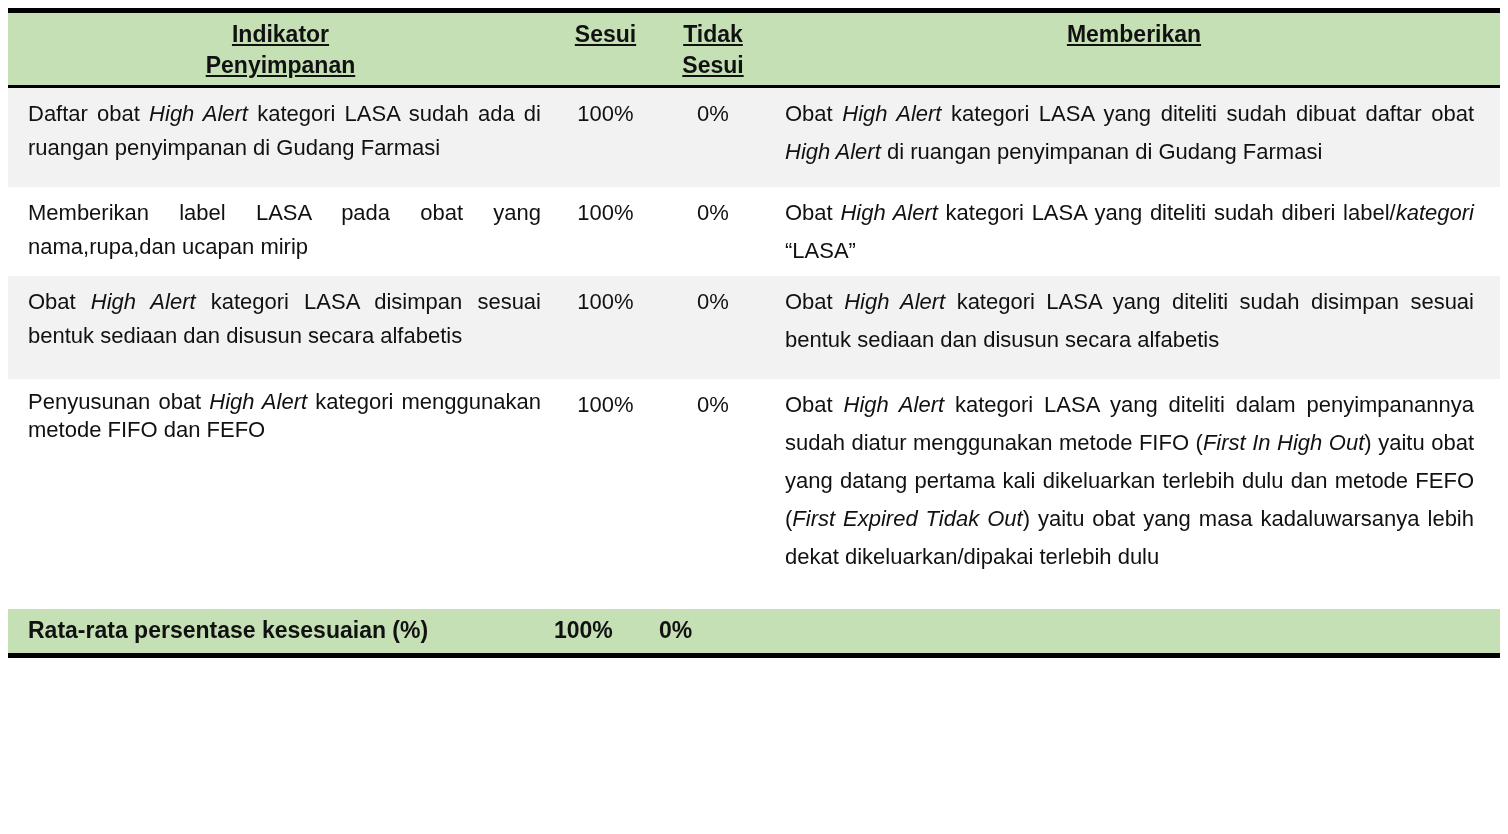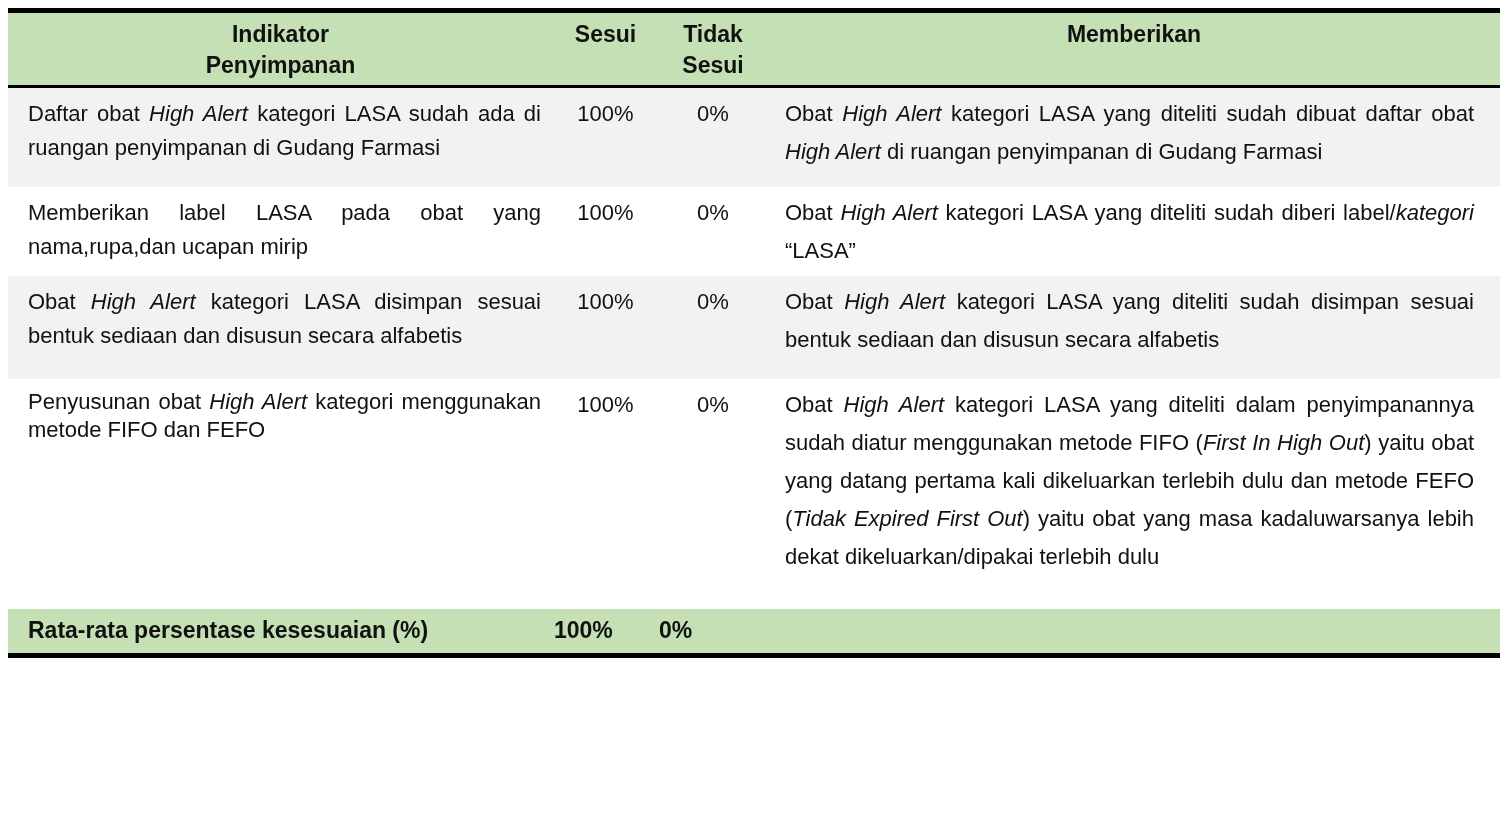--- a/index.html
+++ b/index.html
@@ -30,20 +30,21 @@
 
   thead th {
     background: #c5e0b4;
     border-bottom: 3px solid #000000;
     font-weight: bold;
     font-size: 23px;
     line-height: 31px;
     text-align: center;
     vertical-align: top;
     padding: 6px 4px 4px 4px;
+    text-decoration: underline;
   }
   thead tr { height: 62px; }
 
   tbody td {
     vertical-align: top;
     font-size: 22px;
   }
   tbody tr:nth-child(odd) { background: #f2f2f2; }
   tbody tr:nth-child(even) { background: #ffffff; }
 
@@ -128,21 +129,21 @@
       <tr class="r5">
         <td class="indikator">Obat <i>High Alert</i> kategori LASA disimpan sesuai bentuk sediaan dan disusun secara alfabetis</td>
         <td class="val">100%</td>
         <td class="val">0%</td>
         <td class="keterangan">Obat <i>High Alert</i> kategori LASA yang diteliti sudah disimpan sesuai bentuk sediaan dan disusun secara alfabetis</td>
       </tr>
       <tr class="r6">
         <td class="indikator lh-lg">Penyusunan obat <i>High Alert</i> kategori menggunakan metode FIFO dan FEFO</td>
         <td class="val">100%</td>
         <td class="val">0%</td>
-        <td class="keterangan">Obat <i>High Alert</i> kategori LASA yang diteliti dalam penyimpanannya sudah diatur menggunakan metode FIFO (<i>First In High Out</i>) yaitu obat yang datang pertama kali dikeluarkan terlebih dulu dan metode FEFO (<i>Tidak Expired First Out</i>) yaitu obat yang masa kadaluwarsanya lebih dekat dikeluarkan/dipakai terlebih dulu</td>
+        <td class="keterangan">Obat <i>High Alert</i> kategori LASA yang diteliti dalam penyimpanannya sudah diatur menggunakan metode FIFO (<i>First In High Out</i>) yaitu obat yang datang pertama kali dikeluarkan terlebih dulu dan metode FEFO (<i>First Expired Tidak Out</i>) yaitu obat yang masa kadaluwarsanya lebih dekat dikeluarkan/dipakai terlebih dulu</td>
       </tr>
     </tbody>
     <tfoot>
       <tr>
         <td class="label">Rata-rata persentase kesesuaian (%)</td>
         <td class="val-sesuai">100%</td>
         <td class="val-tidak">0%</td>
         <td></td>
       </tr>
     </tfoot>

